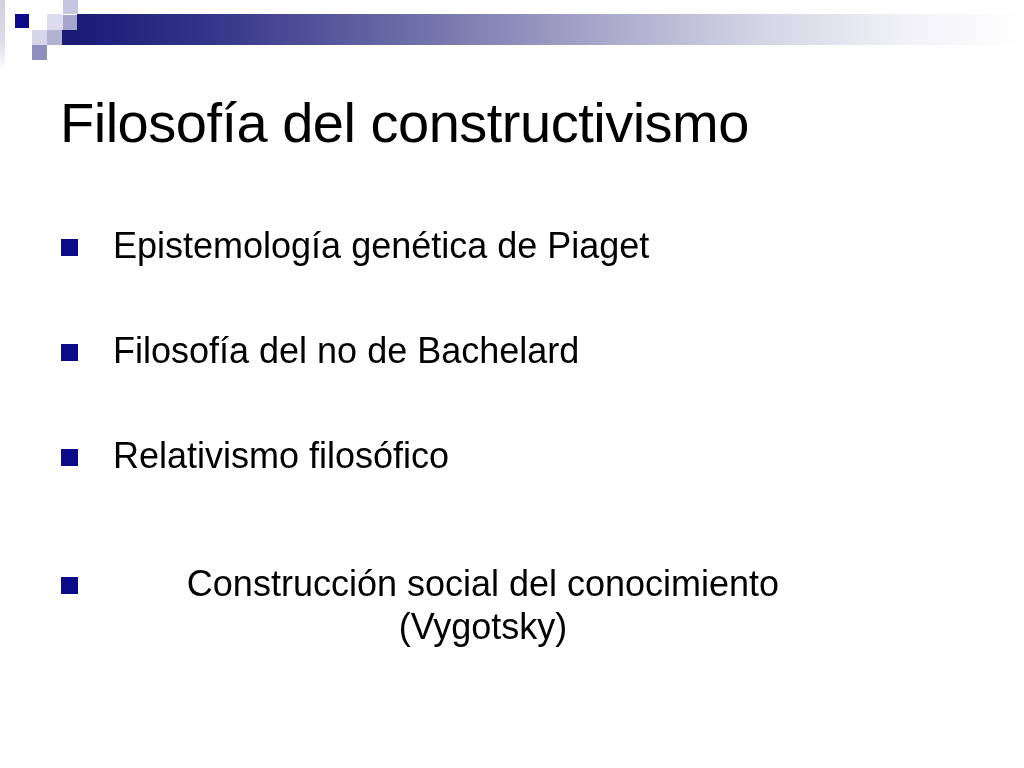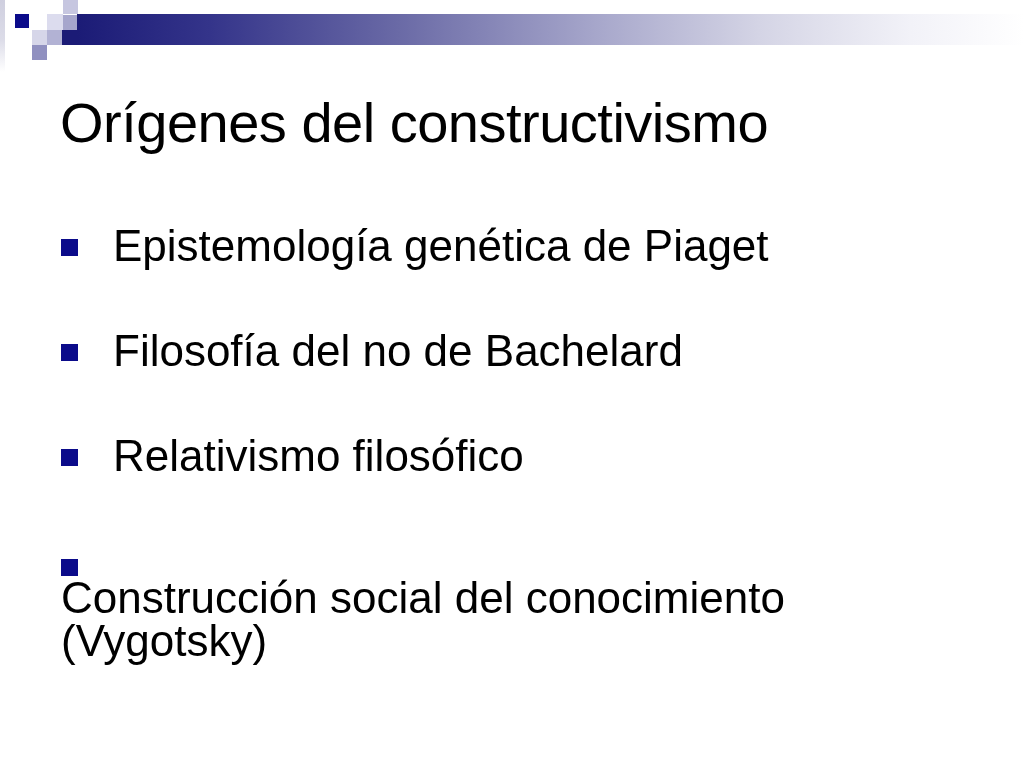--- a/index.html
+++ b/index.html
@@ -56,50 +56,51 @@
   }
 
   
   .bullet-row{
     position:absolute;left:61px;
     display:flex;align-items:flex-start;
   }
   .bullet-row.b1{top:224px;}
   .bullet-row.b2{top:329px;}
   .bullet-row.b3{top:434px;}
-  .bullet-row.b4{top:544px;flex-direction:column;}
+  .bullet-row.b4{top:562px;}
   .bullet-marker{
     flex:0 0 auto;
     width:17px;height:17px;
     margin-top:15px;margin-right:35px;
     background:var(--navy);
   }
   .bullet-text{
-    font-size:44px;line-height:43px;
+    font-size:36px;line-height:43px;
     color:var(--text);
     max-width:740px;
+    text-align:center;
   }
 </style>
 </head>
 <body>
 
 <div class="slide">
 
   <div class="edge-strip"></div>
   <div class="bar"></div>
   <div class="bar-ext"></div>
   <div class="sq sq-top"></div>
   <div class="sq sq-navy"></div>
   <div class="sq sq-light"></div>
   <div class="sq sq-med"></div>
   <div class="sq sq-light2"></div>
   <div class="sq sq-med2"></div>
   <div class="sq sq-below"></div>
 
-  <div class="title">Orígenes del constructivismo</div>
+  <div class="title">Filosofía del constructivismo</div>
 
   <div class="bullet-row b1">
     <span class="bullet-marker"></span>
     <span class="bullet-text">Epistemología genética de Piaget</span>
   </div>
   <div class="bullet-row b3">
     <span class="bullet-marker"></span>
     <span class="bullet-text">Relativismo filosófico</span>
   </div>
   <div class="bullet-row b2">

